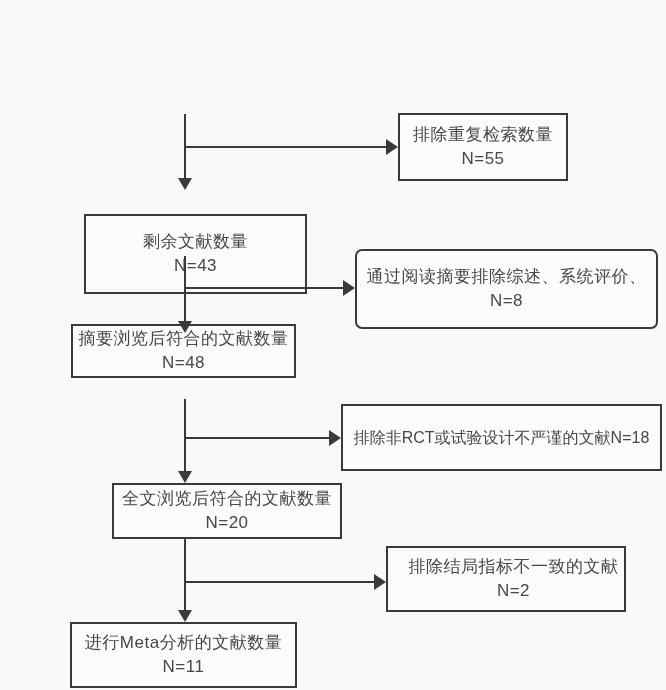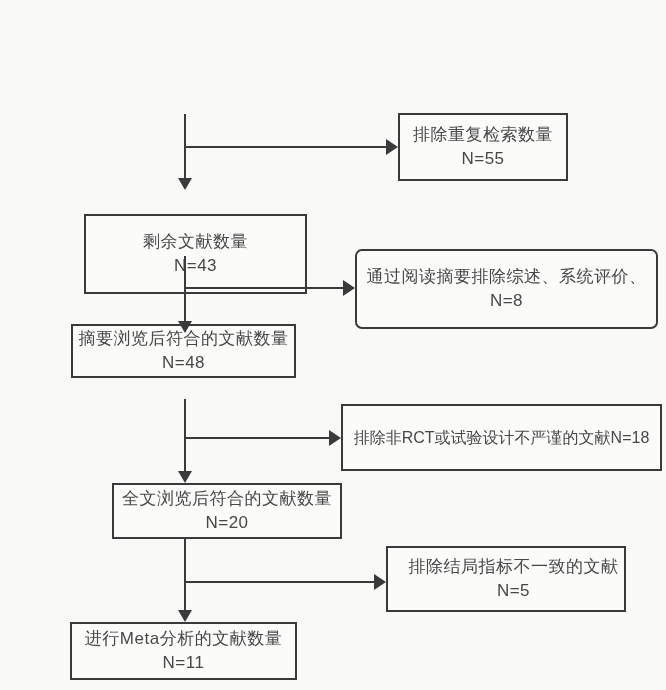--- a/index.html
+++ b/index.html
@@ -92,24 +92,24 @@
     <div class="line">排除非RCT或试验设计不严谨的文献N=18</div>
   </div>
 
   <div class="node" style="left:68px;top:483px;width:230px;height:56px;margin-left:44px;">
     <div class="line">全文浏览后符合的文献数量</div>
     <div class="line">N=20</div>
   </div>
 
   <div class="node" style="left:386px;top:546px;width:240px;height:66px;padding-left:15px;">
     <div class="line">排除结局指标不一致的文献</div>
-    <div class="line">N=5</div>
+    <div class="line">N=2</div>
   </div>
 
-  <div class="node" style="left:70px;top:622px;width:227px;height:58px;">
+  <div class="node" style="left:70px;top:622px;width:227px;height:66px;">
     <div class="line">进行Meta分析的文献数量</div>
     <div class="line">N=11</div>
   </div>
 
   <div class="vline" style="left:184px;top:114px;height:64px;"></div>
   <div class="vline" style="left:184px;top:256px;height:65px;"></div>
   <div class="vline" style="left:184px;top:399px;height:72px;"></div>
   <div class="vline" style="left:184px;top:539px;height:71px;"></div>
 
   <div class="arrow-down" style="left:178px;top:178px;"></div>

